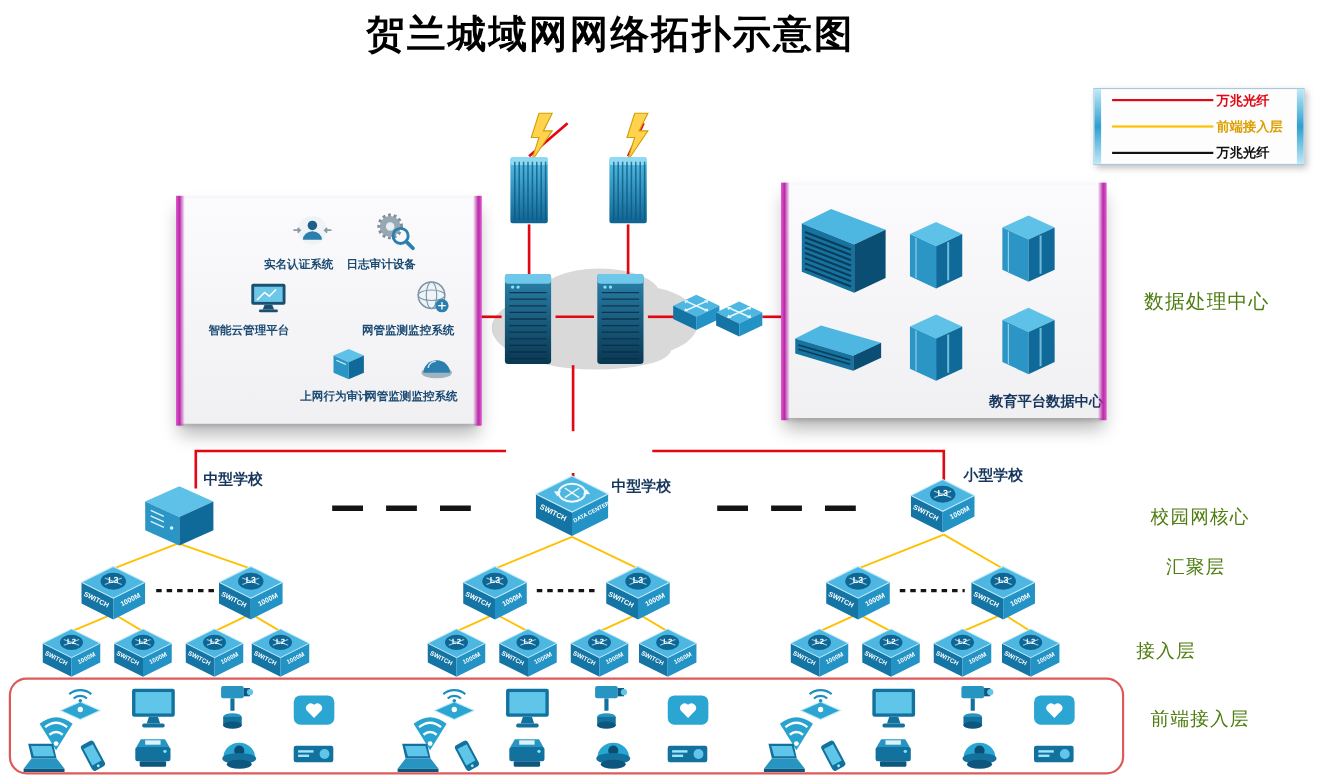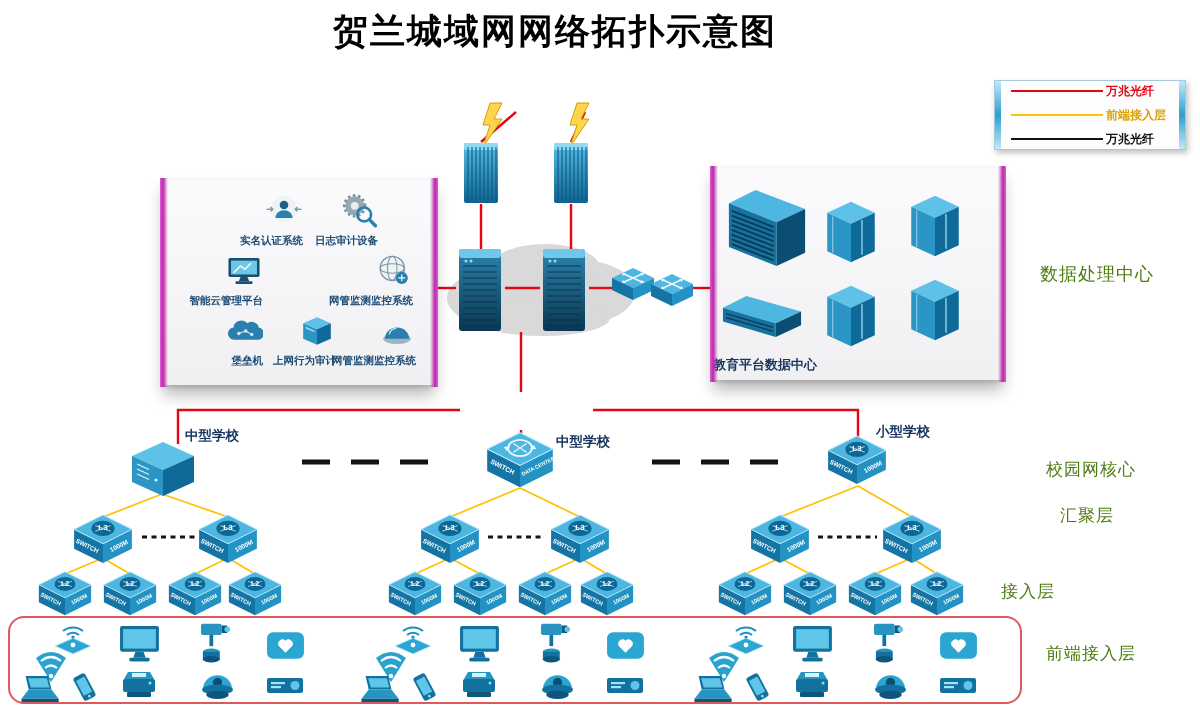--- a/index.html
+++ b/index.html
@@ -28,21 +28,21 @@
 .dev{position:absolute}
 .dev svg{width:100%;height:100%;display:block}
 
 .panel{position:absolute;background:linear-gradient(180deg,#fbfbfd,#f0f0f3);box-shadow:0 10px 16px rgba(0,0,0,.28),0 2px 4px rgba(0,0,0,.15);border-radius:3px}
 .panel:before,.panel:after{content:"";position:absolute;top:-2px;bottom:-2px;width:8px;z-index:3}
 .panel:before{left:-3px;background:linear-gradient(90deg,#e05ad0,#b92aa8 40%,rgba(185,42,168,0))}
 .panel:after{right:-3px;background:linear-gradient(270deg,#e05ad0,#b92aa8 40%,rgba(185,42,168,0))}
 .sec-item{position:absolute;width:86px;text-align:right}
 .sec-item svg{width:38px;height:38px;display:inline-block}
 .sec-label{font-size:10.5px;color:#1b4a73;line-height:1.15;font-weight:600}
-.dc-label{position:absolute;left:0;right:0;top:188px;text-align:left;font-size:13px;font-weight:bold;color:#17365d}
+.dc-label{position:absolute;left:0;right:0;top:188px;text-align:right;font-size:13px;font-weight:bold;color:#17365d}
 
 .layer-label{position:absolute;color:#4d7c0f;font-size:17px;letter-spacing:1px}
 .school-label{position:absolute;color:#17365d;font-size:13.5px;font-weight:bold}
 
 .sw{position:absolute;width:62px;height:52px}
 .sw svg{width:100%;height:100%;display:block}
 .sw b{position:absolute;left:0;right:0;top:11px;text-align:center;font-size:8px;color:#fff;line-height:1;font-weight:bold}
 .sw i{position:absolute;top:30px;width:55%;text-align:center;font-size:6.3px;font-style:normal;font-weight:bold;color:#fff;line-height:1}
 .sw i.fl{left:-2px;transform:rotate(27deg)}
 .sw i.fr{right:-2px;transform:rotate(-27deg)}
@@ -403,23 +403,20 @@
         </svg><div class="sec-label">实名认证系统</div></div>
     <div class="sec-item" style="left:14px;top:72px"><svg>
           <use href="#sym-ic-screen"></use>
         </svg><div class="sec-label">智能云管理平台</div></div>
     <div class="sec-item" style="left:129px;top:12px"><svg>
           <use href="#sym-ic-log"></use>
         </svg><div class="sec-label">日志审计设备</div></div>
     <div class="sec-item" style="left:164px;top:72px"><svg>
           <use href="#sym-ic-globe"></use>
         </svg><div class="sec-label">网管监测监控系统</div></div>
-    <div class="sec-item" style="left:14px;top:132px"><svg>
-          <use href="#sym-ic-cloudnode"></use>
-        </svg><div class="sec-label">堡垒机</div></div>
     <div class="sec-item" style="left:87px;top:132px"><svg>
           <use href="#sym-ic-box"></use>
         </svg><div class="sec-label">上网行为审计</div></div>
     <div class="sec-item" style="left:167px;top:132px"><svg>
           <use href="#sym-ic-dome"></use>
         </svg><div class="sec-label">网管监测监控系统</div></div>
   </div>
 
   <div class="panel" style="left:713px;top:168px;width:290px;height:212px">
     <div class="dev" style="left:14px;top:20px;width:80px;height:80px">
@@ -451,21 +448,21 @@
         <svg viewBox="0 0 56 70">
           <use href="#sym-cabinet"></use>
         </svg>
       </div>
     <div class="dc-label">教育平台数据中心</div>
   </div>
 
   <div class="layer-label" style="left:1040px;top:262px;font-size:18px">数据处理中心</div>
   <div class="layer-label" style="left:1046px;top:458px">校园网核心</div>
   <div class="layer-label" style="left:1060px;top:504px">汇聚层</div>
-  <div class="layer-label" style="left:1001px;top:580px">接入层</div>
+  <div class="layer-label" style="left:1033px;top:580px">接入层</div>
   <div class="layer-label" style="left:1046px;top:642px">前端接入层</div>
 
 
   <div class="school-label" style="left:185px;top:427px">中型学校</div>
   <div class="school-label" style="left:556px;top:433px">中型学校</div>
   <div class="school-label" style="left:876px;top:423px">小型学校</div>
 
   <div class="dev" style="left:130px;top:440px;width:66px;height:58px">
       <svg viewBox="0 0 66 58">
         <use href="#sym-schoolbox"></use>

